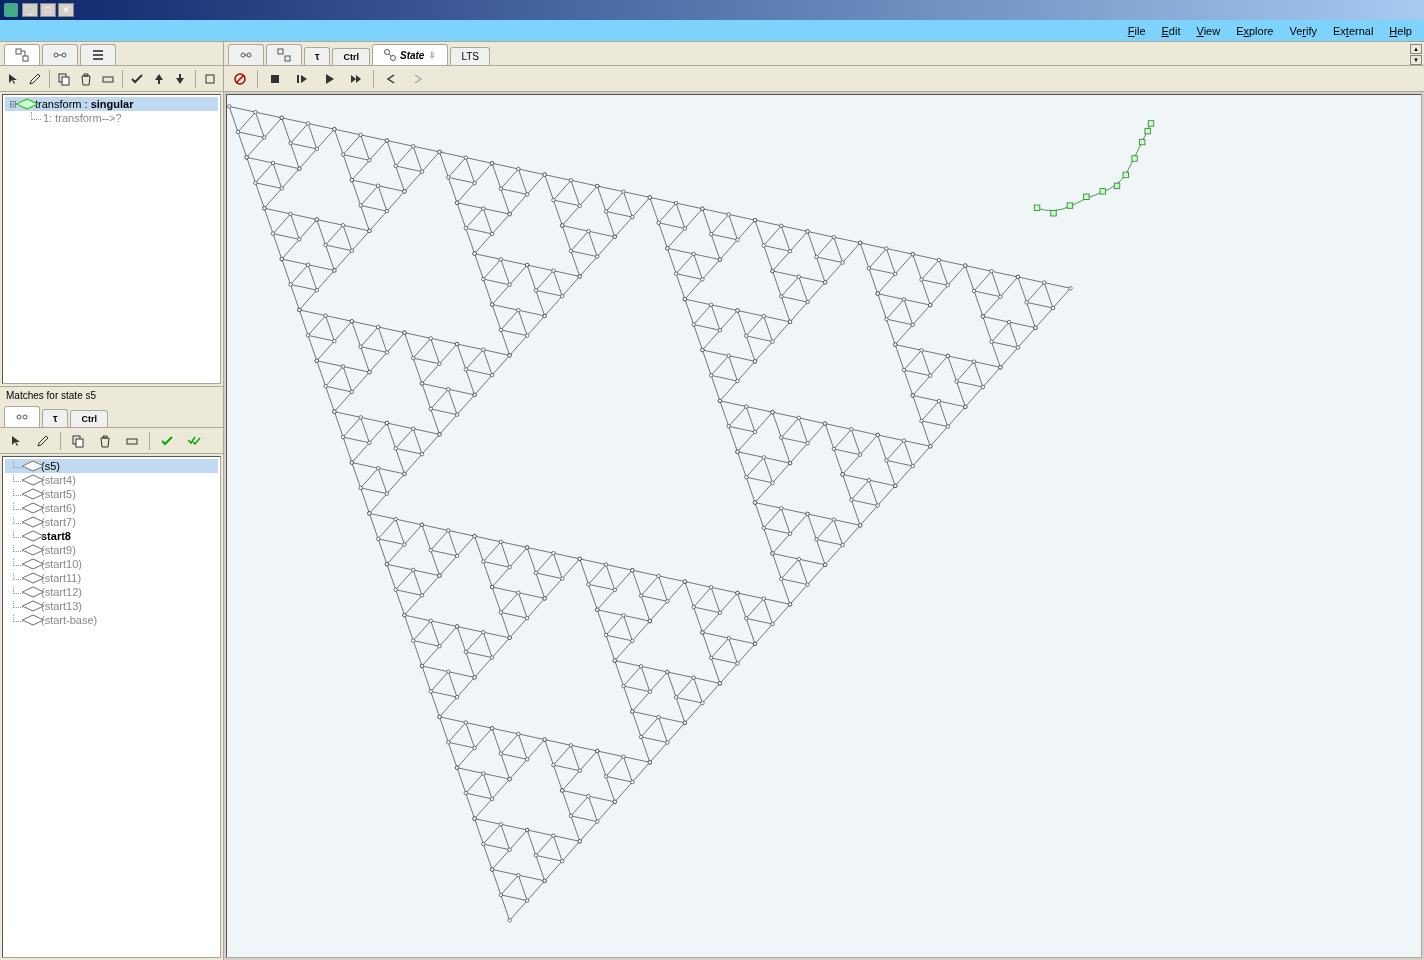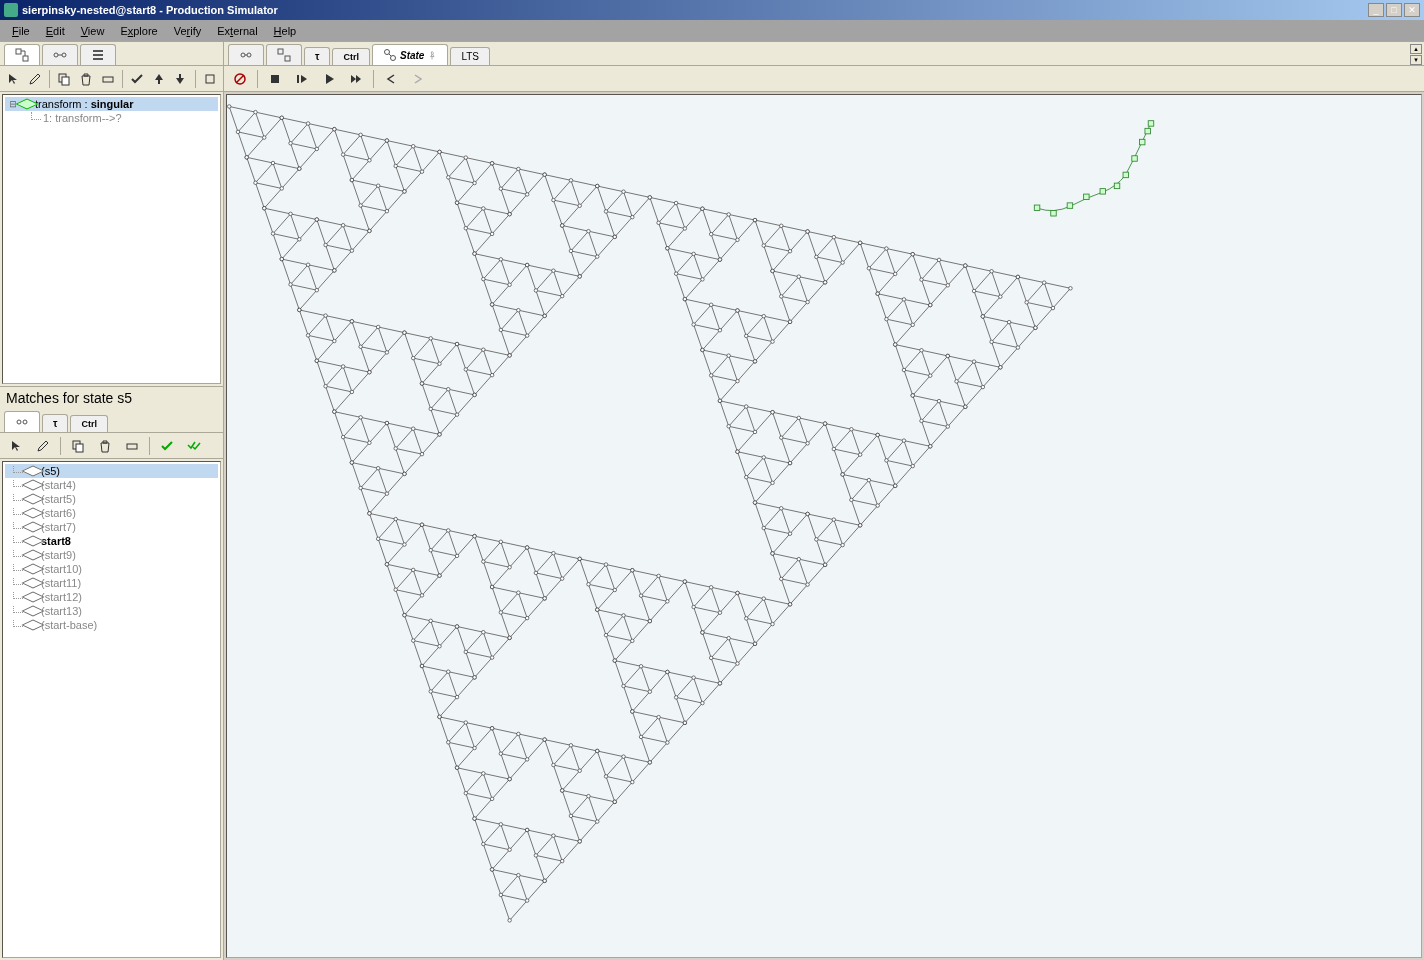--- a/index.html
+++ b/index.html
@@ -4,21 +4,21 @@
 <style>
   * { box-sizing: border-box; margin: 0; padding: 0; }
   body { font-family: Tahoma, sans-serif; font-size: 11px; background: #d4d0c8; width: 1424px; height: 960px; overflow: hidden; position: relative; }
   
   .titlebar { height: 20px; background: linear-gradient(to right, #0a246a, #a6caf0); color: white; display: flex; align-items: center; padding: 0 4px; }
   .titlebar-icon { width: 14px; height: 14px; background: #4a8; margin-right: 4px; border-radius: 2px; }
   .titlebar-text { flex: 1; font-weight: bold; }
   .titlebar-buttons { display: flex; gap: 2px; }
   .titlebar-btn { width: 16px; height: 14px; background: #d4d0c8; border: 1px solid #888; font-size: 9px; display: flex; align-items: center; justify-content: center; cursor: pointer; }
   
-  .menubar { height: 22px; background: #a3a3a3; display: flex; align-items: center; padding: 0 4px; border-bottom: 1px solid #aca899; }
+  .menubar { height: 22px; background: #7dd3fc; display: flex; align-items: center; padding: 0 4px; border-bottom: 1px solid #aca899; justify-content: flex-end; }
   .menu-item { padding: 2px 8px; cursor: pointer; }
   .menu-item .underline { text-decoration: underline; }
   
   .main-layout { display: flex; height: calc(960px - 42px); }
   .left-panel { width: 224px; background: #ece9d8; display: flex; flex-direction: column; border-right: 1px solid #aca899; }
   .right-panel { flex: 1; display: flex; flex-direction: column; }
   
   .tab-row { height: 24px; background: #ece9d8; display: flex; align-items: flex-end; padding: 0 4px; gap: 2px; border-bottom: 1px solid #aca899; position: relative; }
   .tab { padding: 3px 10px; background: #f0f0f0; border: 1px solid #aca899; border-bottom: none; border-radius: 3px 3px 0 0; cursor: pointer; display: flex; align-items: center; gap: 3px; font-size: 10px; position: relative; }
   .tab.active { background: #fff; font-weight: bold; z-index: 1; font-style: italic; }
@@ -30,36 +30,35 @@
   .tree-area { flex: 1; background: white; border: 1px inset #aca899; margin: 2px; overflow: auto; padding: 2px; }
   .tree-item { display: flex; align-items: center; padding: 1px 2px; white-space: nowrap; cursor: pointer; }
   .tree-item.selected { background: #c0d8f0; }
   .tree-item.bold { font-weight: bold; }
   .tree-item.gray { color: #888; }
   .tree-expander { width: 12px; text-align: center; font-size: 9px; color: #666; }
   .tree-icon { width: 14px; height: 12px; margin-right: 2px; position: relative; }
   .tree-icon::before { content: ''; position: absolute; width: 10px; height: 10px; border: 1px solid #666; transform: rotate(45deg) skew(-20deg, -20deg); top: 0; left: 2px; background: #fff; }
   .tree-icon.green::before { border-color: #0a0; background: #cfc; }
   
-  .panel-label { background: #ece9d8; padding: 3px 6px; border-top: 1px solid #aca899; font-size: 14px; }
+  .panel-label { background: #ece9d8; padding: 3px 6px; border-top: 1px solid #aca899; font-size: 10px; }
   
   .canvas-area { flex: 1; background: #f0f5f8; border: 1px inset #aca899; margin: 2px; position: relative; overflow: hidden; }
   
   .statusbar { height: 20px; background: #ece9d8; border-top: 1px solid #aca899; padding: 2px 6px; display: flex; align-items: center; font-size: 10px; }
   
   svg.icon { width: 14px; height: 14px; }
   
   .scroll-arrow { position: absolute; right: 2px; width: 12px; height: 10px; background: #ece9d8; border: 1px solid #888; font-size: 7px; display: flex; align-items: center; justify-content: center; cursor: pointer; }
 </style>
 </head>
 <body>
 
 <div class="titlebar">
   <div class="titlebar-icon"></div>
-  <div class="titlebar-text">sierpinsky-nested@start8 - Production Simulator</div>
   <div class="titlebar-buttons">
     <div class="titlebar-btn">_</div>
     <div class="titlebar-btn">□</div>
     <div class="titlebar-btn">✕</div>
   </div>
 </div>
 
 <div class="menubar">
   <div class="menu-item"><span class="underline">F</span><span>ile</span></div>
   <div class="menu-item"><span class="underline">E</span>dit</div>

